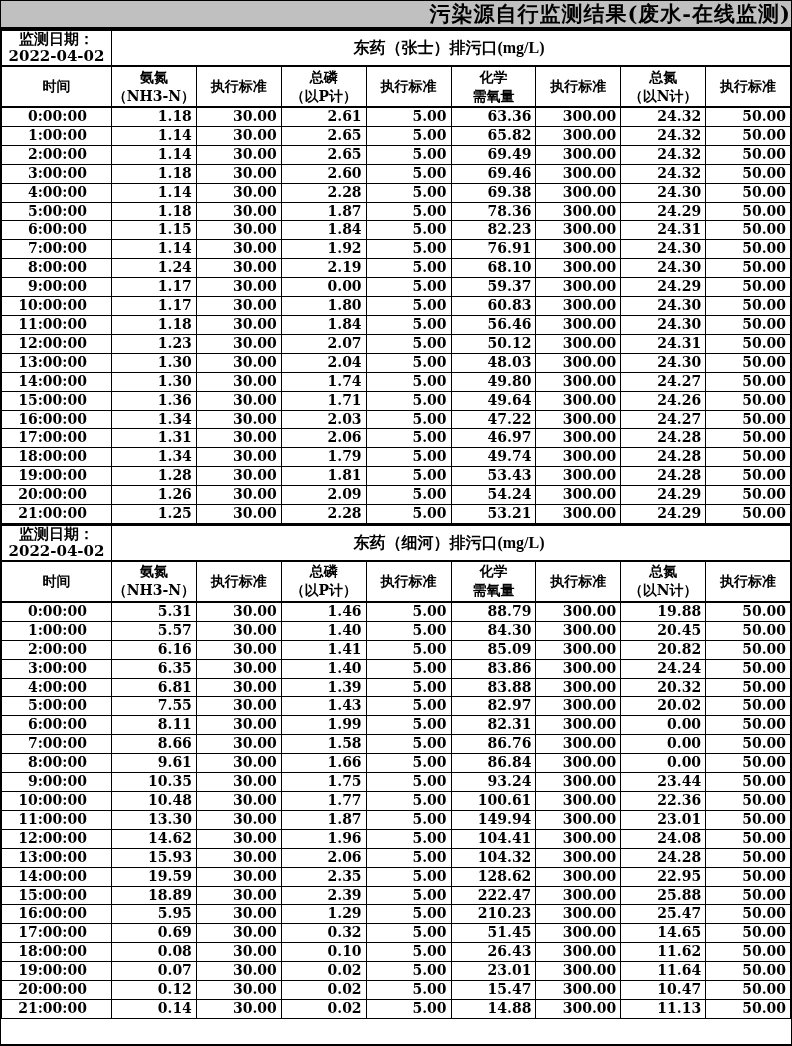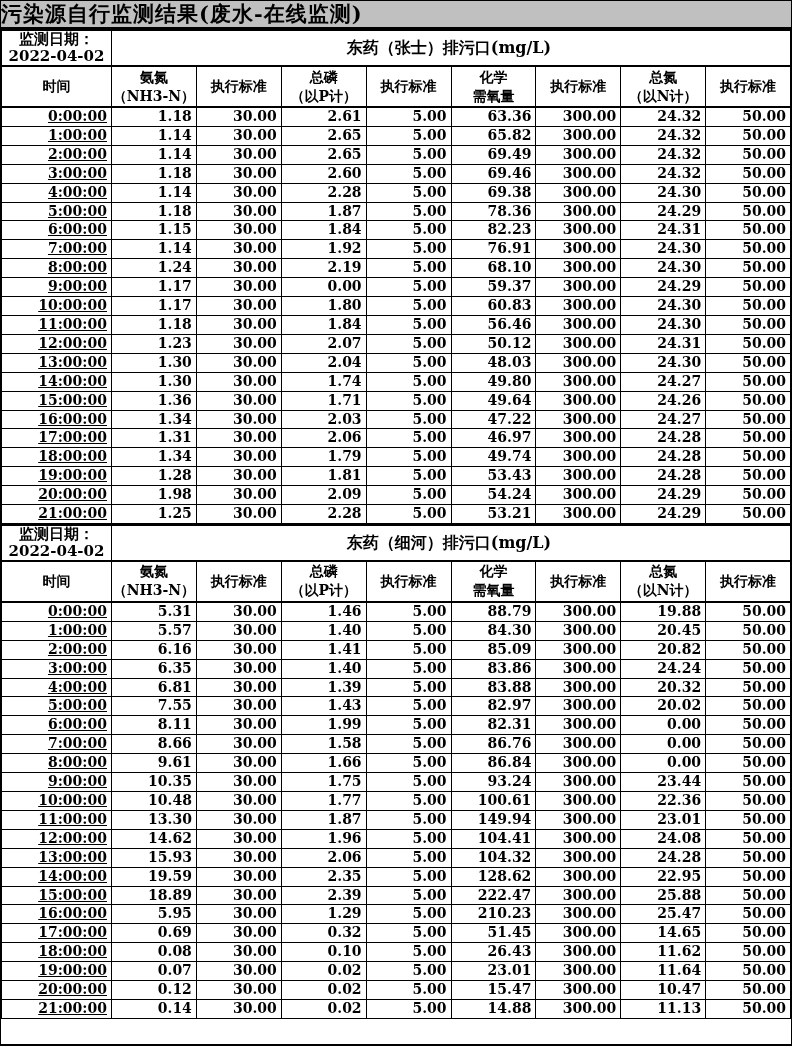--- a/index.html
+++ b/index.html
@@ -12,21 +12,21 @@
     border-left:1px solid var(--grid,#000);
     border-right:1px solid var(--grid,#000);
     border-bottom:2px solid var(--grid,#000);
     box-sizing:border-box;
   }
   .title-bar{
     height:26px;line-height:26px;
     background:var(--title_bg,#c0c0c0);
     border-top:1px solid var(--grid,#000);
     border-bottom:2px solid var(--grid,#000);
-    text-align:left;font-size:21px;letter-spacing:1px;
+    text-align:right;font-size:21px;letter-spacing:1px;
     overflow:hidden;white-space:nowrap;
   }
   table.mon{
     width:100%;border-collapse:collapse;table-layout:fixed;
   }
   col.c-time{width:110px;}
   td,th{
     border:1px solid var(--grid,#000);
     overflow:hidden;white-space:nowrap;
     font-weight:bold;color:var(--text,#000000);
@@ -36,33 +36,33 @@
     border-top:2px solid var(--grid,#000);
     border-bottom:2px solid var(--grid,#000);
     height:36px;
     margin-top:48px;
   }
   td.date-cell{
     text-align:center;font-size:15px;line-height:17px;padding:0;
     white-space:normal;
   }
   td.outlet-cell{
-    text-align:center;font-size:16px;
+    text-align:center;font-size:16px;font-family:Liberation Serif, serif;
   }
   tr.header-row th{
     border-bottom:2px solid var(--grid,#000);
     height:41px;font-size:14px;line-height:19px;
     text-align:center;vertical-align:middle;padding:0;
     white-space:pre-line;
   }
   tbody td{
     height:17.95px;line-height:17.9px;font-size:14px;
     text-align:right;padding:0 4px 0 0;
   }
-  tbody td.time{padding-right:4px;text-decoration:underline;}
+  tbody td.time{padding-right:24px;}
 </style>
 </head>
 <body>
 
 <div class="page">
 
   <div class="title-bar">污染源自行监测结果(废水-在线监测)</div>
 
   <table class="mon">
     <colgroup>
@@ -316,21 +316,21 @@
           <td class="num">30.00</td>
           <td class="num">1.81</td>
           <td class="num">5.00</td>
           <td class="num">53.43</td>
           <td class="num">300.00</td>
           <td class="num">24.28</td>
           <td class="num">50.00</td>
         </tr>
         <tr>
           <td class="time">20:00:00</td>
-          <td class="num">1.98</td>
+          <td class="num">1.26</td>
           <td class="num">30.00</td>
           <td class="num">2.09</td>
           <td class="num">5.00</td>
           <td class="num">54.24</td>
           <td class="num">300.00</td>
           <td class="num">24.29</td>
           <td class="num">50.00</td>
         </tr>
         <tr>
           <td class="time">21:00:00</td>

